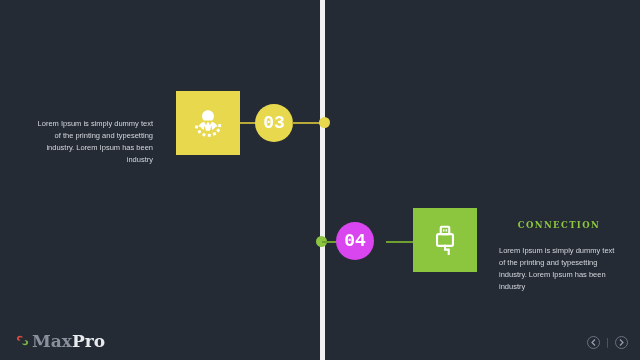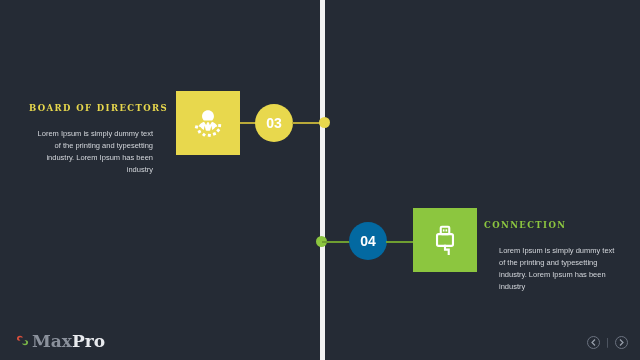--- a/index.html
+++ b/index.html
@@ -57,22 +57,22 @@
   
   .num-badge {
     position: absolute;
     width: 38px;
     height: 38px;
     border-radius: 50%;
     display: flex;
     align-items: center;
     justify-content: center;
     color: #ffffff;
-    font-family: Liberation Sans, sans-serif;
-    font-size: 14px;
+    font-family: Liberation Mono, monospace;
+    font-size: 18px;
     font-weight: bold;
     letter-spacing: 0px;
   }
 
   
   .text-block {
     position: absolute;
     width: 150px;
   }
   .tb-title {
@@ -138,21 +138,20 @@
   }
 </style>
 </head>
 <body>
 
 <div id="slide">
 
   <div class="divider"></div>
 
   <div class="text-block align-right" style="left:18px; top:103px;">
-    <p class="tb-title" style="color:#e8d84d;">BOARD OF DIRECTORS</p>
     <p class="tb-body">Lorem Ipsum is simply dummy text of the printing and typesetting industry. Lorem Ipsum has been industry</p>
   </div>
 
   <div class="icon-tile" style="left:176px; top:91px; background:#e8d84d;">
     <span>
       <svg width="34" height="34" viewBox="0 0 64 64" aria-hidden="true">
         <g fill="#ffffff">
 
           <path d="M32 8c-6.2 0-11.2 5-11.2 11.2 0 3.1 1.3 5.9 3.3 7.9h15.8c2-2 3.3-4.8 3.3-7.9C43.2 13 38.2 8 32 8z"></path>
 
@@ -173,21 +172,21 @@
   </div>
 
   <div class="conn-line" style="left:292px; top:122px; width:32px; background:#b9a93a;"></div>
 
   <div class="node-dot" style="left:319px; top:117px; background:#e8d84d;"></div>
 
   <div class="node-dot" style="left:316px; top:236px; background:#8cc63f;"></div>
 
   <div class="conn-line" style="left:322px; top:241px; width:32px; background:#6f9e31;"></div>
 
-  <div class="num-badge" style="left:349px; top:222px; background:#0369a1;">
+  <div class="num-badge" style="left:336px; top:222px; background:#d946ef;">
     <span>04</span>
   </div>
 
   <div class="conn-line" style="left:386px; top:241px; width:29px; background:#6f9e31;"></div>
 
   <div class="icon-tile" style="left:413px; top:208px; background:#8cc63f;">
     <span>
       <svg width="34" height="34" viewBox="0 0 64 64" aria-hidden="true">
         <g fill="none" stroke="#ffffff" stroke-width="4">
 
@@ -199,21 +198,21 @@
         </g>
         <g fill="#ffffff">
           <rect x="28" y="12" width="3" height="4"></rect>
           <rect x="33" y="12" width="3" height="4"></rect>
         </g>
       </svg>
     </span>
   </div>
 
   <div class="text-block align-left" style="left:484px; top:220px;">
-    <p class="tb-title" style="color:#8cc63f;">CONNECTION</p>
+    <p class="tb-title" style="color:#8cc63f;text-align:center;">CONNECTION</p>
     <p class="tb-body">Lorem Ipsum is simply dummy text of the printing and typesetting industry. Lorem Ipsum has been industry</p>
   </div>
 
   <div class="brand">
     <span class="brand-mark">
       <svg width="13" height="11" viewBox="0 0 26 22" aria-hidden="true">
         <path d="M13 3.5C9.5 0.5 3 1 2 6c-1 4.5 4 7 7 4.5C6.5 10 5 8 5.8 6.2 6.8 3.8 10.5 3.6 13 6z" fill="#d94f3d"></path>
         <path d="M13 18.5c3.5 3 10 2.5 11-2.5 1-4.5-4-7-7-4.5 2.5.5 4 2.5 3.2 4.3-1 2.4-4.7 2.6-7.2.2z" fill="#7ab648"></path>
       </svg>
     </span>

